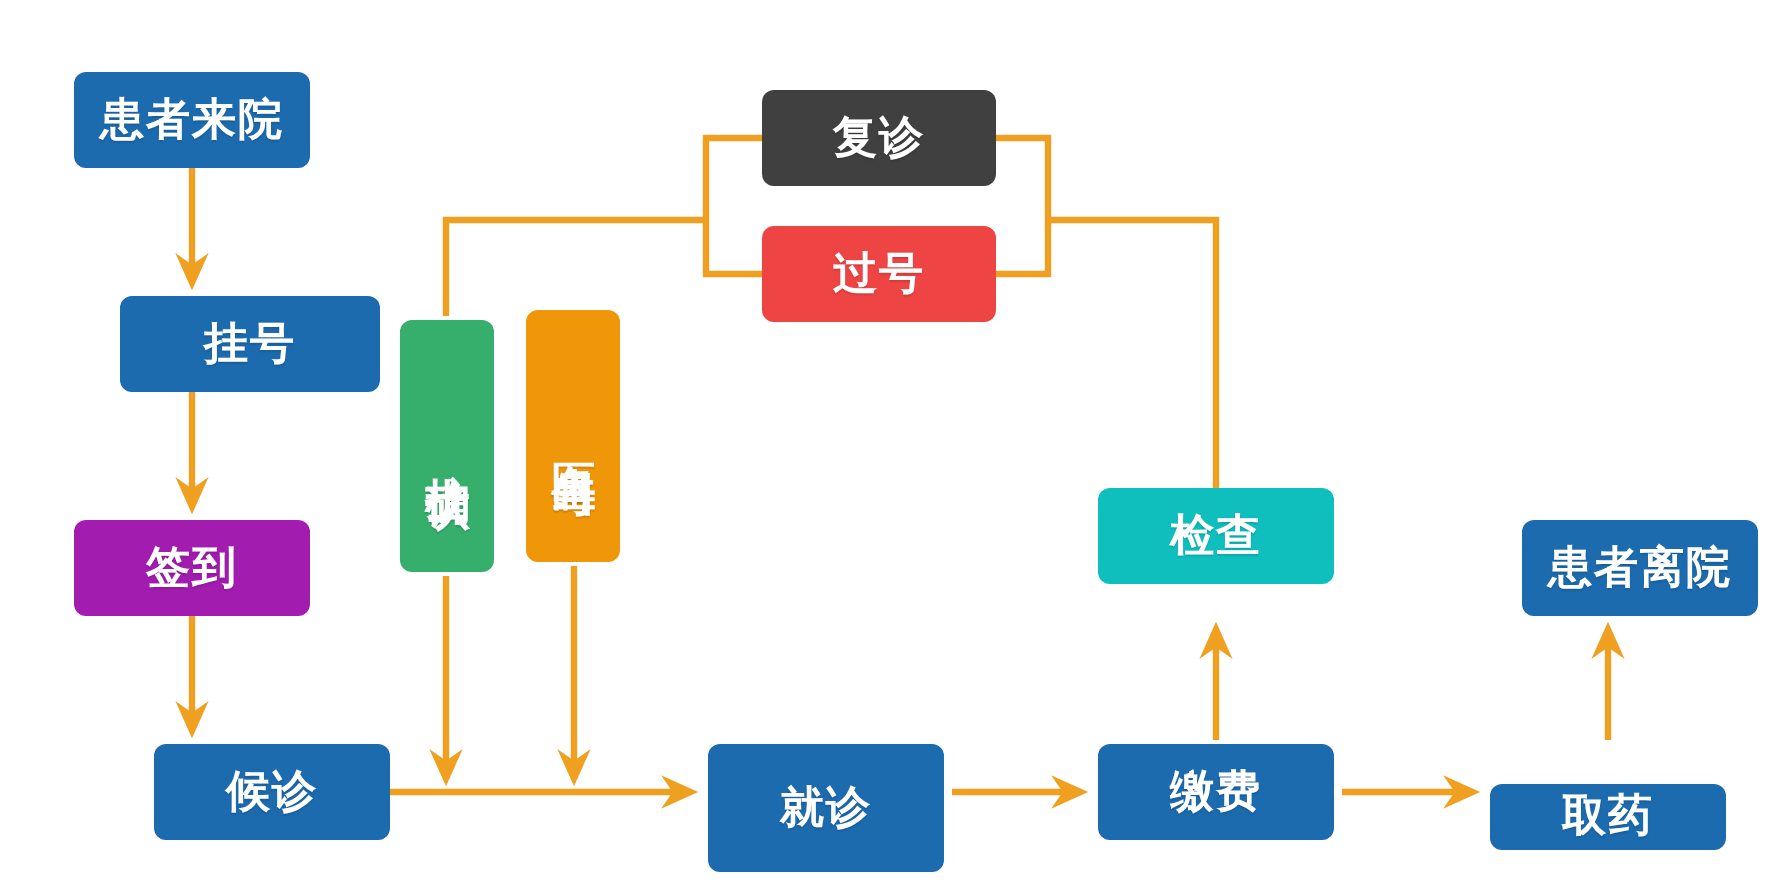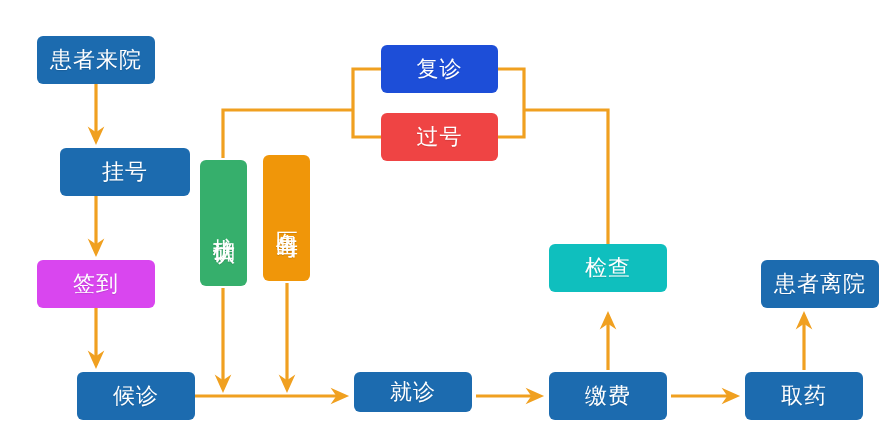--- a/index.html
+++ b/index.html
@@ -26,21 +26,21 @@
     pointer-events: none;
   }
   .node {
     position: absolute;
     box-sizing: border-box;
     border-radius: 6px;
     color: #ffffff;
     display: flex;
     align-items: center;
     justify-content: center;
-    font-weight: 400;
+    font-weight: 700;
     letter-spacing: 1px;
     text-shadow: 0 1px 1px rgba(0,0,0,0.12);
     z-index: 2;
   }
   .node.horizontal {
     font-size: 22px;
     line-height: 1.1;
   }
   .node.vertical {
     font-size: 22px;
@@ -90,25 +90,25 @@
       <line x1="608" y1="370" x2="608" y2="316" marker-end="url(#arrowhead)"></line>
 
       <line x1="671" y1="396" x2="735" y2="396" marker-end="url(#arrowhead)"></line>
 
       <line x1="804" y1="370" x2="804" y2="316" marker-end="url(#arrowhead)"></line>
     </g>
   </svg>
 
   <div class="node horizontal" style="left: 37px; top: 36px; width: 118px; height: 48px; background: rgb(28, 107, 175);">患者来院</div>
   <div class="node horizontal" style="left: 37px; top: 148px; width: 130px; height: 48px; background: rgb(28, 107, 175); margin-left: 23px;">挂号</div>
-  <div class="node horizontal" style="left: 37px; top: 260px; width: 118px; height: 48px; background: #d946ef;">签到</div>
+  <div class="node horizontal" style="left: 37px; top: 260px; width: 118px; height: 48px; background: #a21caf;">签到</div>
   <div class="node horizontal" style="left: 37px; top: 372px; width: 118px; height: 48px; background: rgb(28, 107, 175); margin-left: 40px;">候诊</div>
   <div class="node vertical" style="left: 200px; top: 160px; width: 47px; height: 126px; background: rgb(54, 175, 108);">护士确认</div>
   <div class="node vertical" style="left: 263px; top: 155px; width: 47px; height: 126px; background: rgb(240, 150, 9);">医生叫号</div>
-  <div class="node horizontal" style="left: 381px; top: 45px; width: 117px; height: 48px; background: #1d4ed8;">复诊</div>
+  <div class="node horizontal" style="left: 381px; top: 45px; width: 117px; height: 48px; background: #404040;">复诊</div>
   <div class="node horizontal" style="left: 381px; top: 113px; width: 117px; height: 48px; background: #ef4444;">过号</div>
-  <div class="node horizontal" style="left: 354px; top: 372px; width: 118px; height: 40px; background: rgb(28, 107, 175);">就诊</div>
+  <div class="node horizontal" style="left: 354px; top: 372px; width: 118px; height: 64px; background: rgb(28, 107, 175);">就诊</div>
   <div class="node horizontal" style="left: 549px; top: 372px; width: 118px; height: 48px; background: rgb(28, 107, 175);">缴费</div>
   <div class="node horizontal" style="left: 549px; top: 244px; width: 118px; height: 48px; background: rgb(15, 191, 190);">检查</div>
-  <div class="node horizontal" style="left: 745px; top: 372px; width: 118px; height: 48px; background: rgb(28, 107, 175);">取药</div>
+  <div class="node horizontal" style="left: 745px; top: 392px; width: 118px; height: 33px; background: rgb(28, 107, 175);">取药</div>
   <div class="node horizontal" style="left: 745px; top: 260px; width: 118px; height: 48px; background: rgb(28, 107, 175); margin-left: 16px;">患者离院</div>
 
 </div>
 
 </body></html>

